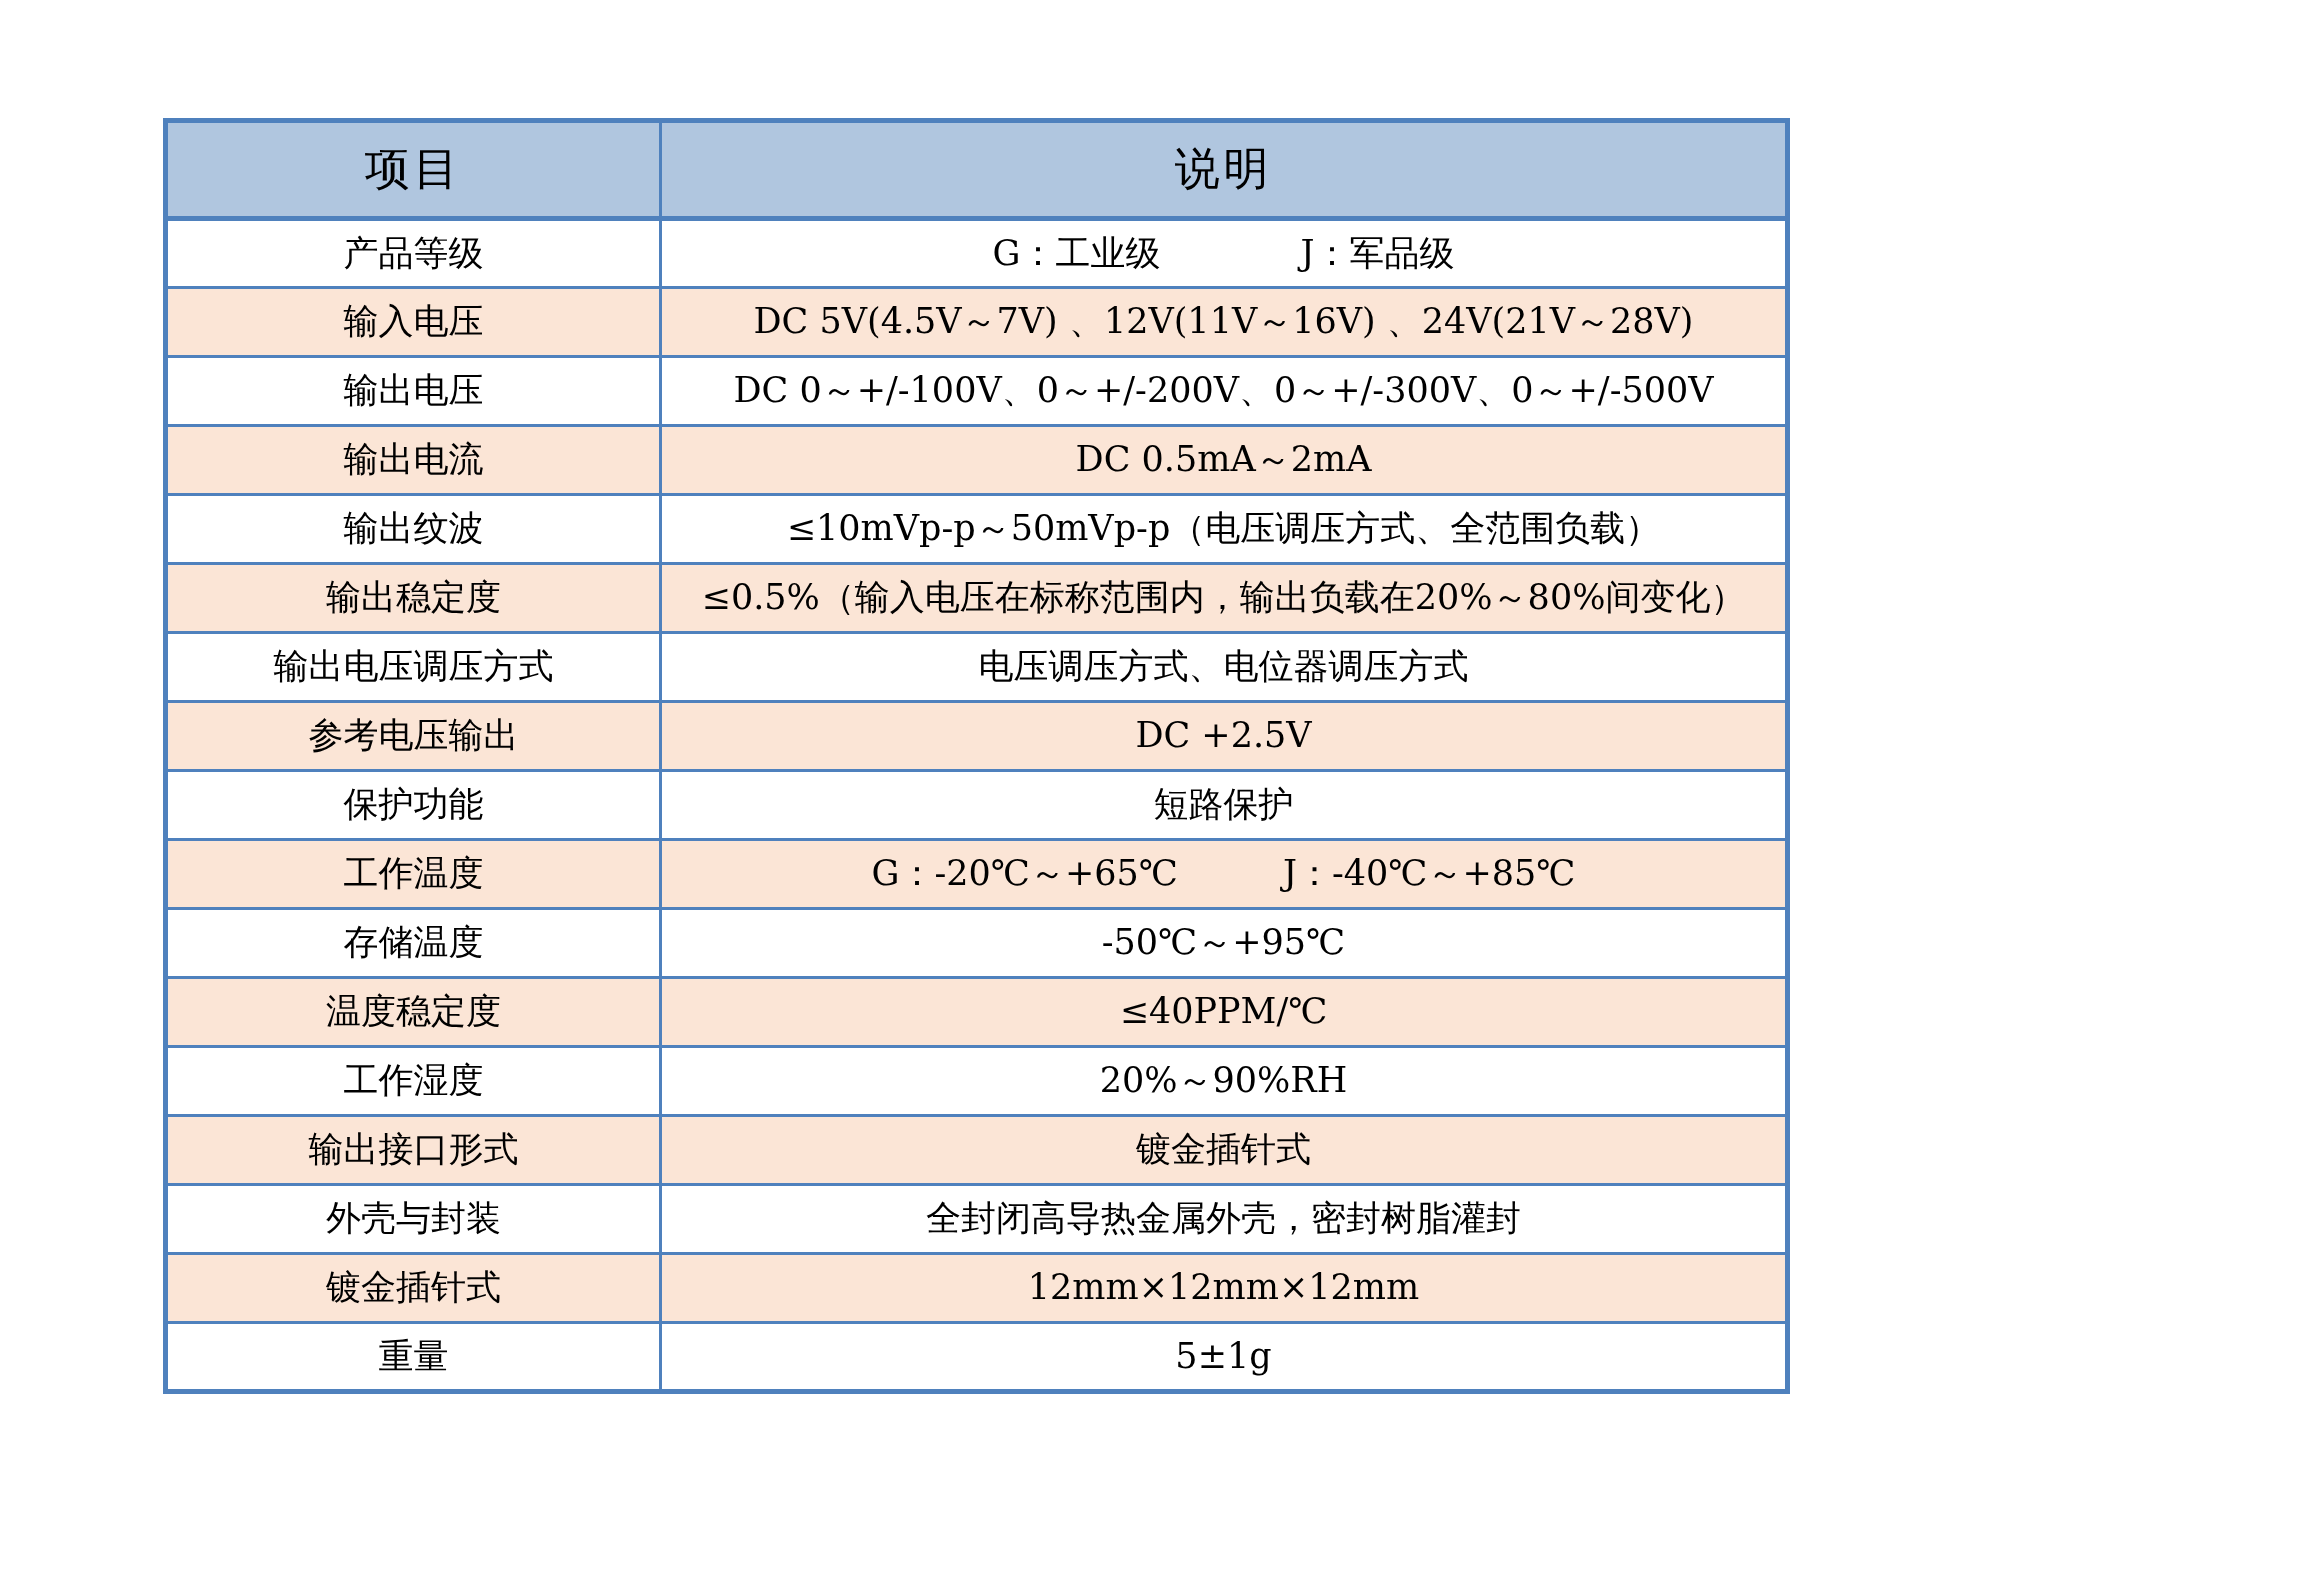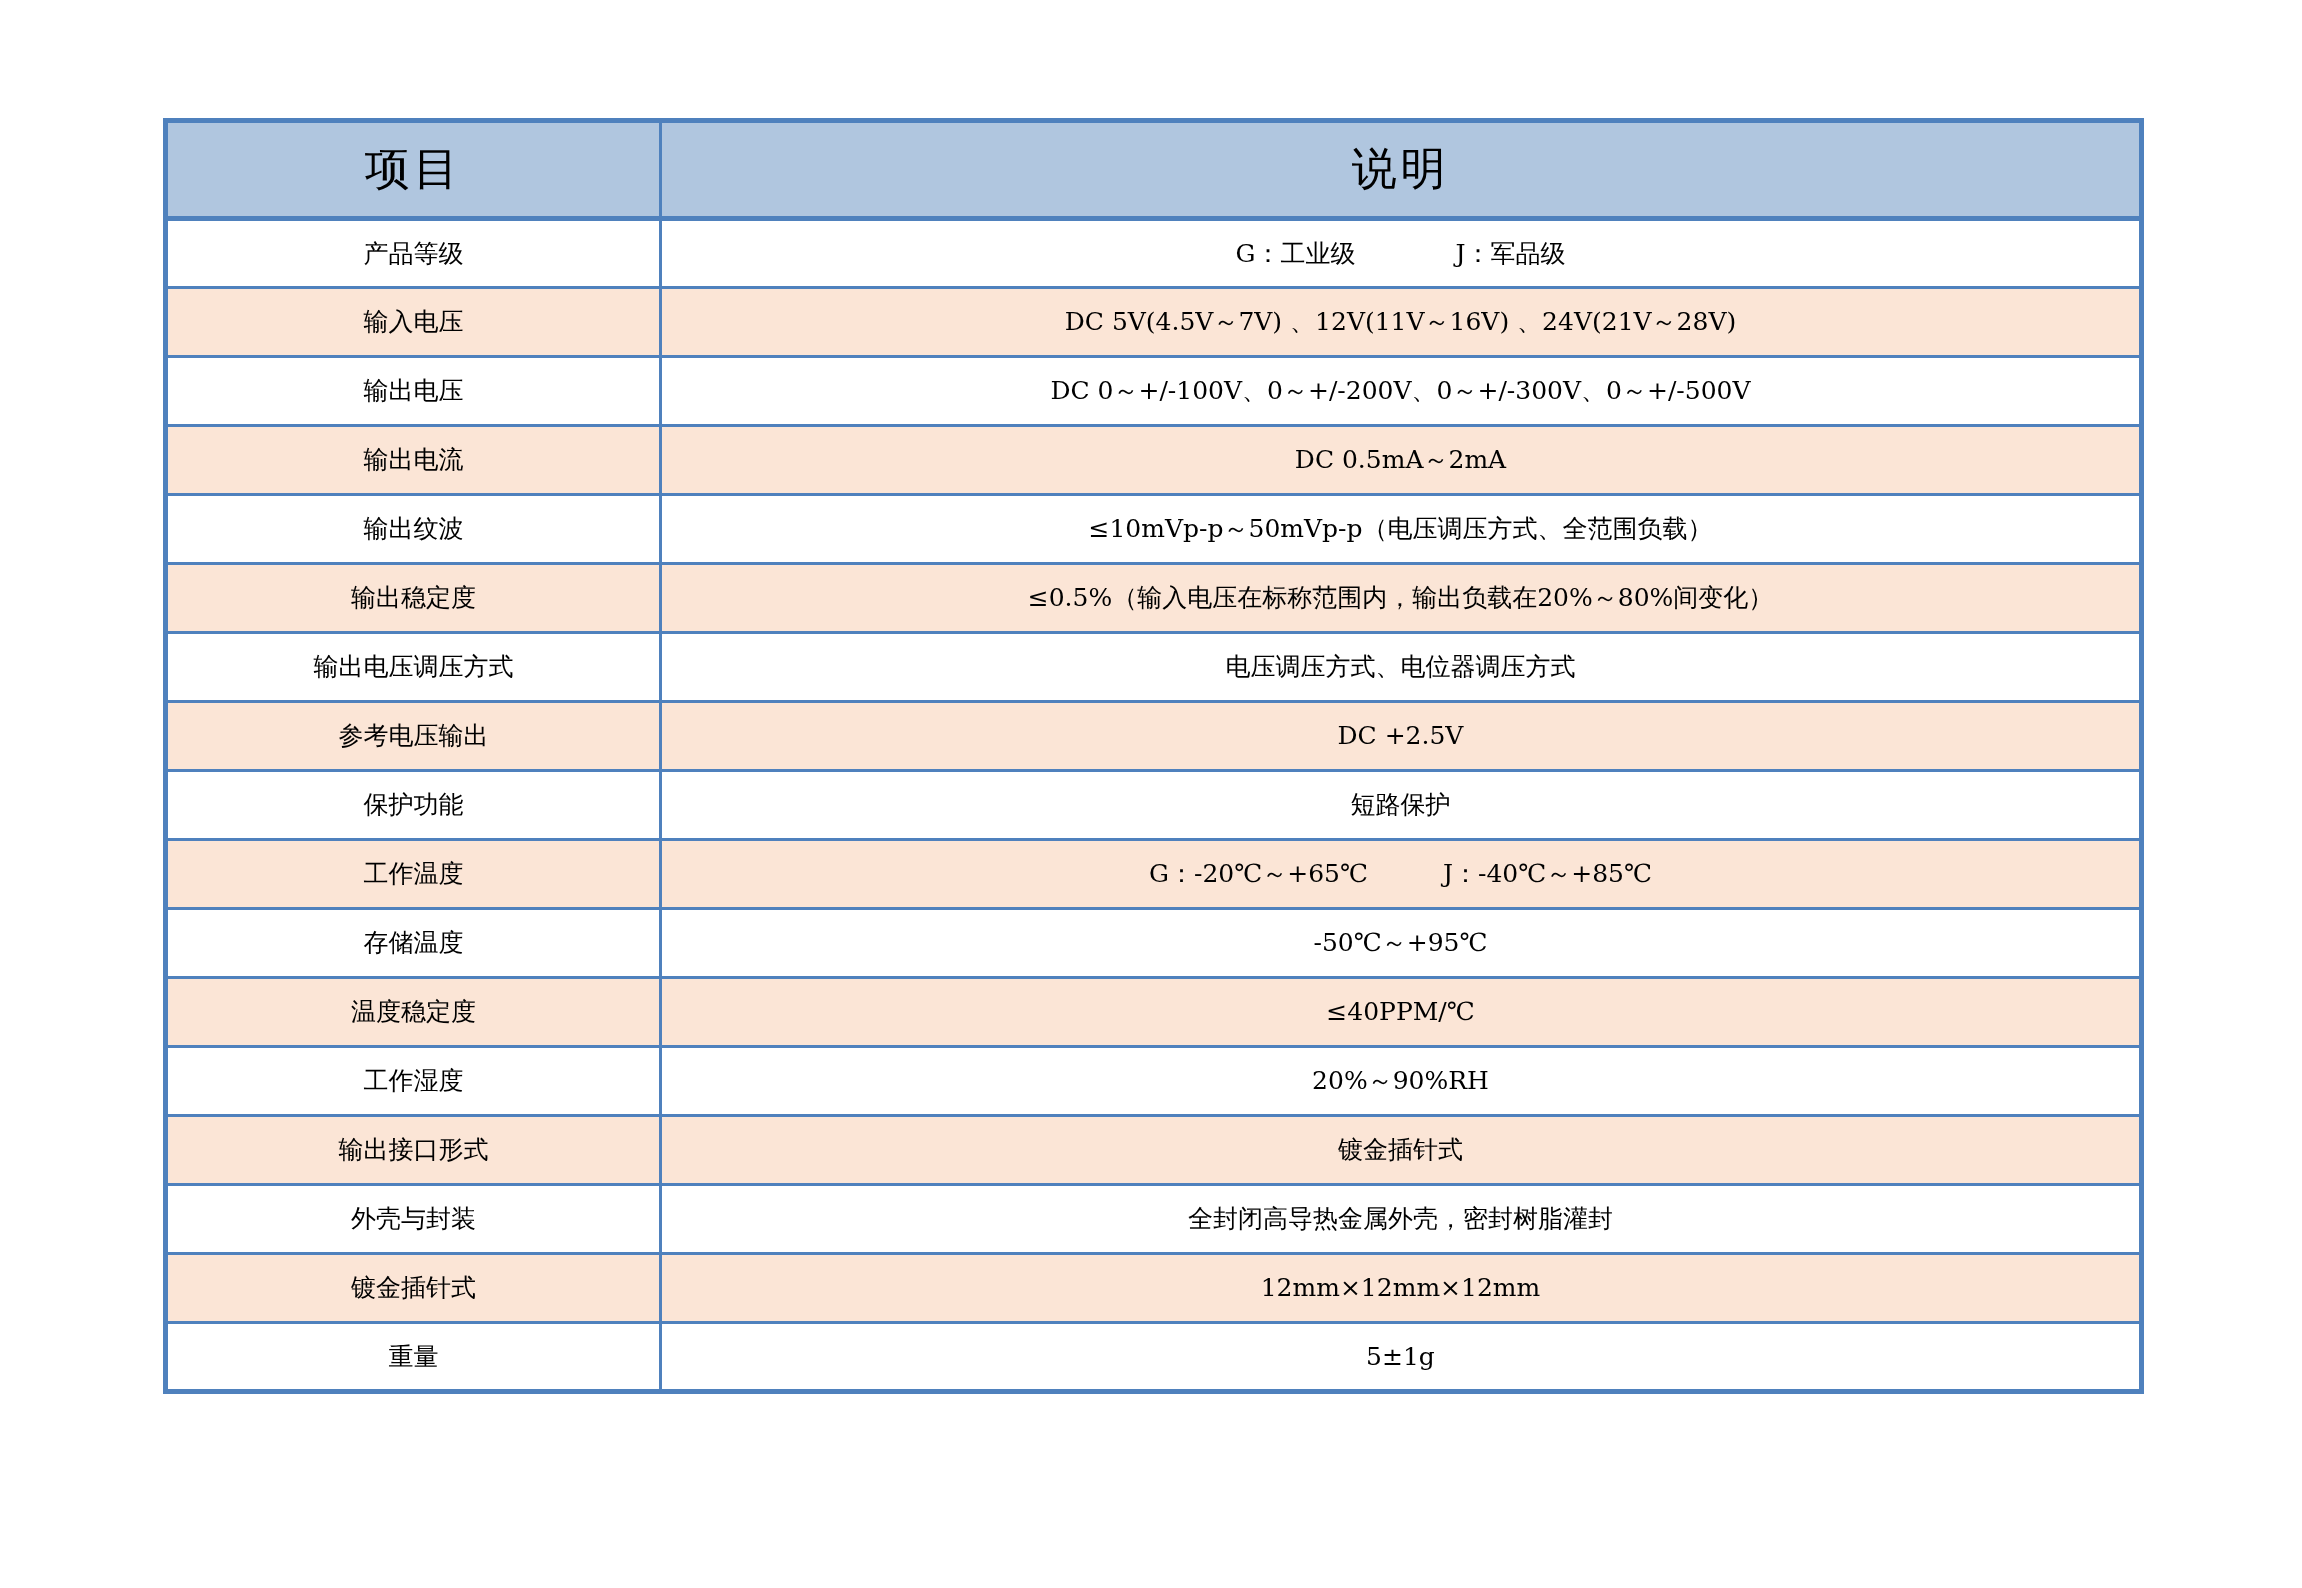--- a/index.html
+++ b/index.html
@@ -14,21 +14,21 @@
   body{
     width:2302px;height:1589px;
     background:var(--page-bg);
     font-family:"DejaVu Serif","Liberation Serif",serif;
     color:var(--text-color);
     position:relative;
   }
   table.spec{
     position:absolute;
     left:163px;top:118px;
-    width:1981px;
+    width:1627px;
     border-collapse:collapse;
     table-layout:fixed;
     border:5.7px solid var(--border-color);
   }
   col.c-item{width:495px;}
   th,td{
     border:3.8px solid var(--border-color);
     text-align:center;
     vertical-align:middle;
     white-space:pre-wrap;
@@ -37,21 +37,21 @@
   }
   thead tr{height:98px;}
   thead th{
     background:var(--header-bg);
     font-size:45px;
     font-weight:normal;
     letter-spacing:3.8px;
     border-bottom-width:5.7px;
   }
   tbody tr{height:69px;}
-  tbody td{font-size:25px;}
+  tbody td{font-size:35px;}
   tbody tr:nth-child(even) td{background:var(--stripe-bg);}
 </style>
 </head>
 <body>
 
 <table class="spec">
   <colgroup>
     <col class="c-item">
     <col class="c-desc">
   </colgroup>

